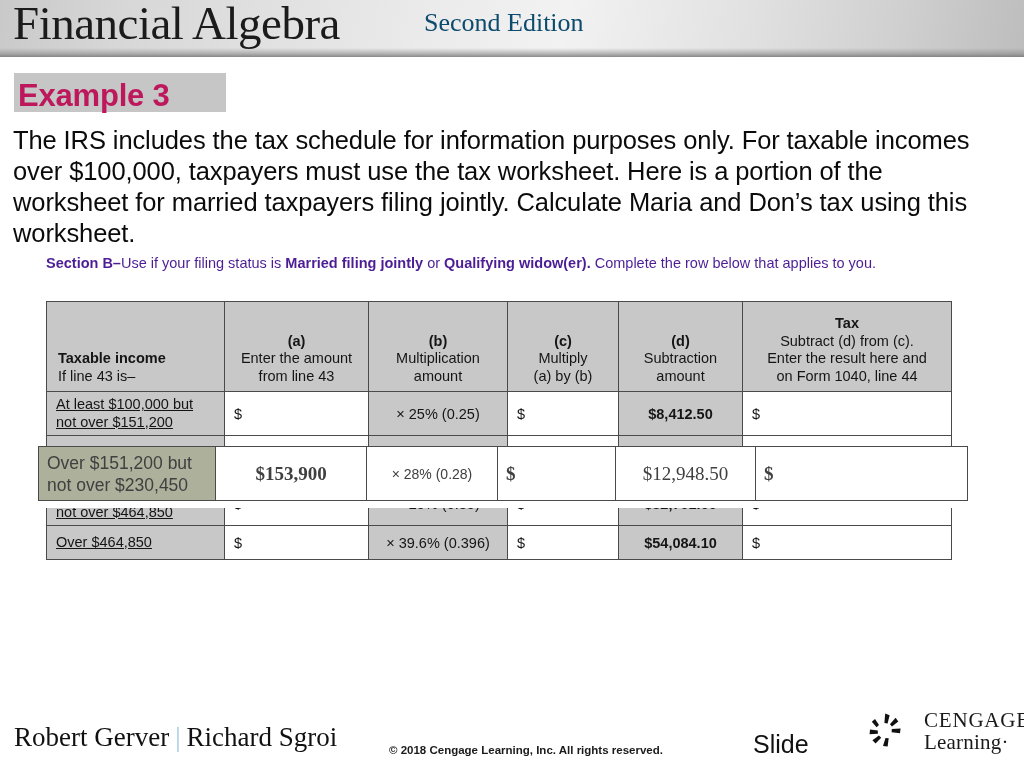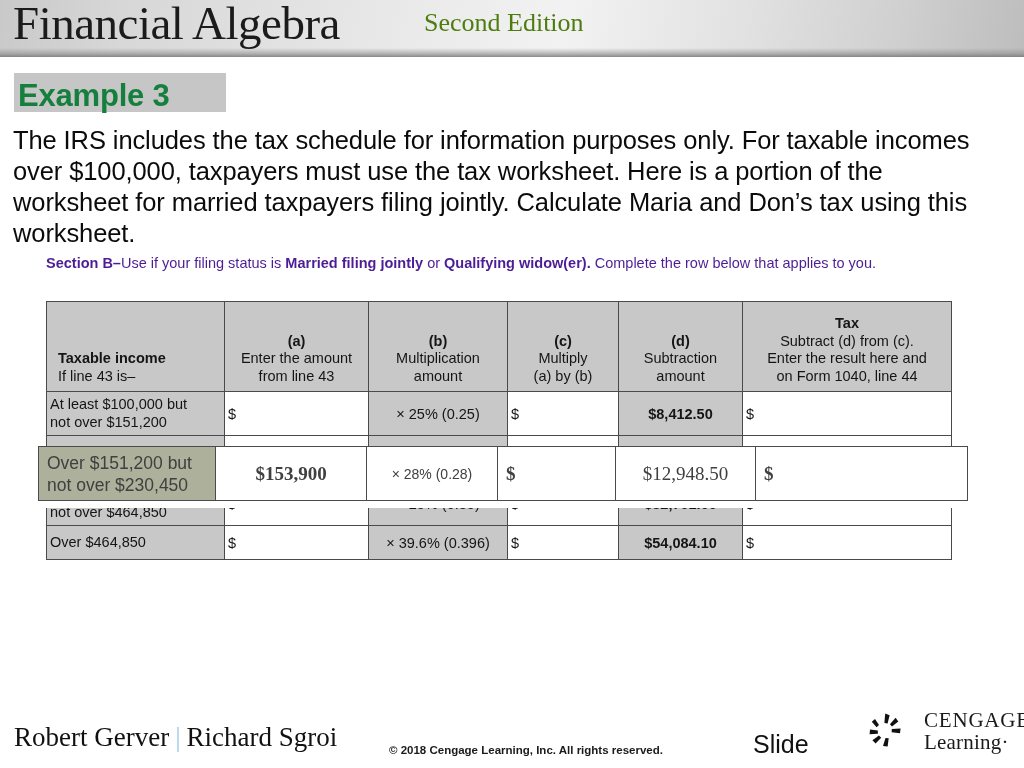--- a/index.html
+++ b/index.html
@@ -37,38 +37,38 @@
     font-size: 47px;
     letter-spacing: -0.5px;
     color: #1b1b1b;
     white-space: nowrap;
   }
   .mast-edition {
     position: absolute;
     left: 424px; top: 8px;
     font-family: "Liberation Serif", serif;
     font-size: 26px;
-    color: #4d7c0f;
+    color: #0c4a6e;
     white-space: nowrap;
     text-align: right;
   }
 
   
   .example-box {
     position: absolute;
     left: 14px; top: 73px;
     width: 212px; height: 39px;
     background: #c6c6c6;
   }
   .example-label {
     position: absolute;
     left: 18px; top: 78px;
     font-size: 31px;
     font-weight: bold;
-    color: #15803d;
+    color: #be185d;
     letter-spacing: -0.2px;
     white-space: nowrap;
   }
 
   
   .body-text {
     position: absolute;
     left: 13px; top: 125px;
     width: 980px;
     font-size: 25.5px;
@@ -93,42 +93,42 @@
     position: absolute;
     left: 46px; top: 301px;
     width: 905px;
     border-collapse: collapse;
     table-layout: fixed;
     font-size: 14.5px;
     color: #151515;
   }
   .wsheet td {
     border: 1px solid #4a4a4a;
-    padding: 4px 3px;
+    padding: 4px 9px;
     vertical-align: middle;
     background: #ffffff;
     height: 34px;
     box-sizing: border-box;
     margin-top: 40px;
   }
   .wsheet thead td {
     background: #c8c8c8;
     text-align: center;
     vertical-align: bottom;
     height: 90px;
     line-height: 17.5px;
     padding-bottom: 6px;
   }
   .wsheet thead td.h-income {
     text-align: left;
     padding-left: 11px;
   }
   .wsheet thead td b { font-weight: bold; }
   .shade { background: #c8c8c8 !important; }
-  .rowlabel { line-height: 17.5px; }
+  .rowlabel { line-height: 17.5px; text-decoration: underline; }
   .c-a { text-align: left; }
   .c-b { text-align: center; }
   .c-d { text-align: center; font-weight: bold; }
 
   
   .col-income { width: 178px; }
   .col-a      { width: 144px; }
   .col-b      { width: 139px; }
   .col-c      { width: 111px; }
   .col-d      { width: 124px; }

